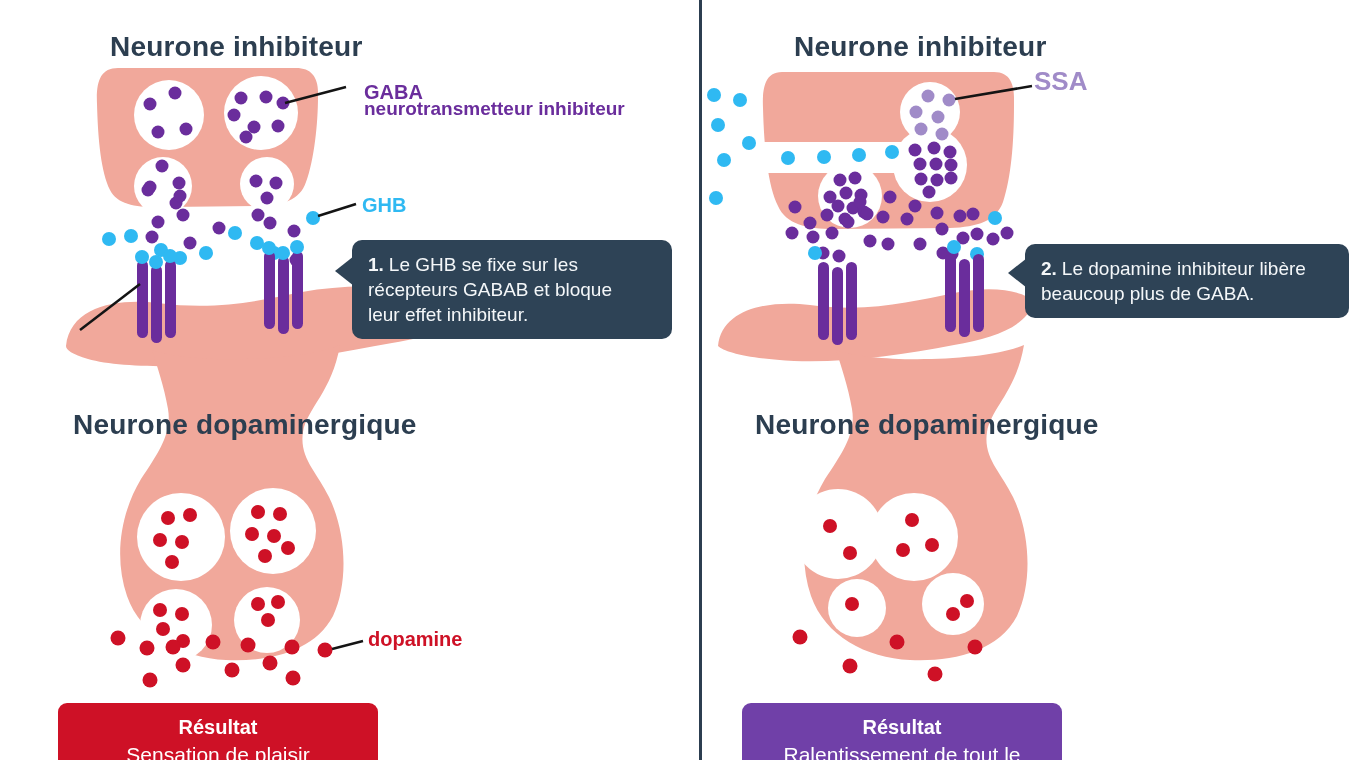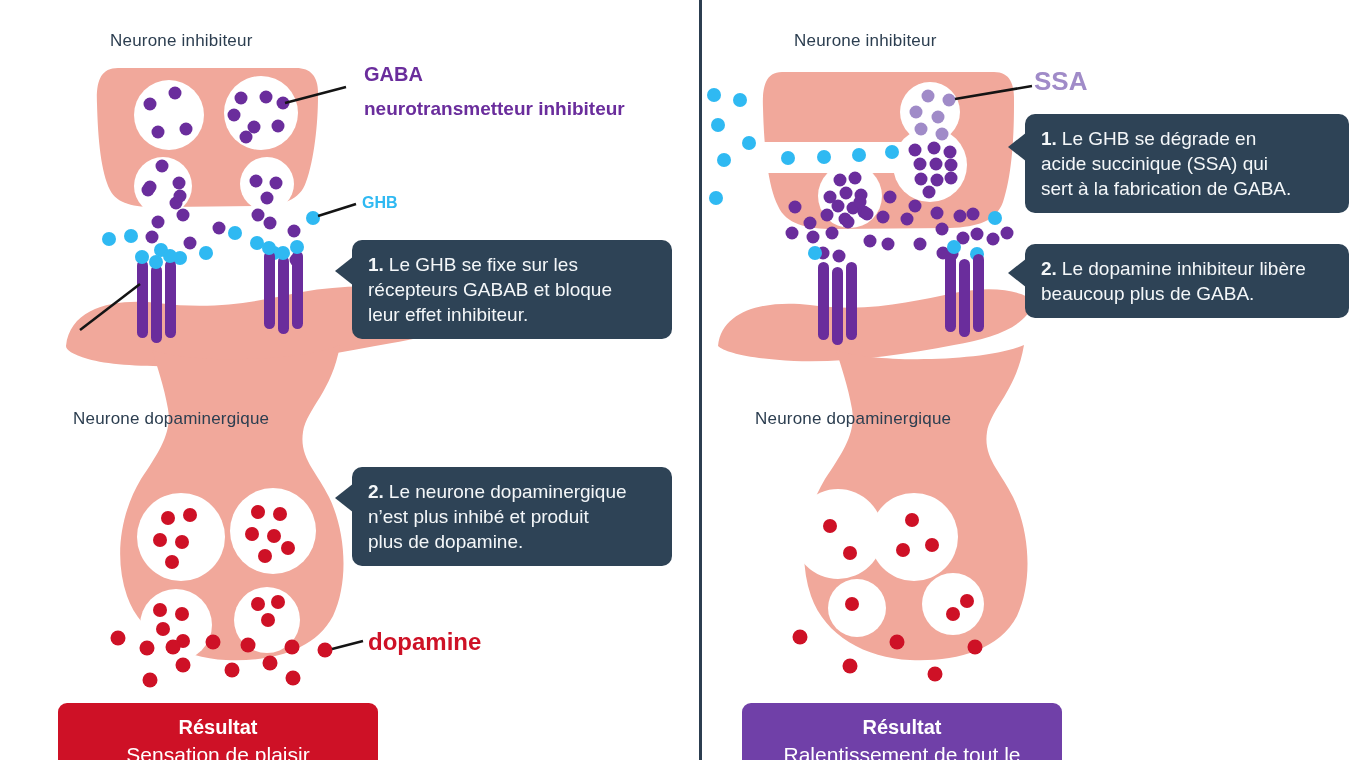--- a/index.html
+++ b/index.html
@@ -8,29 +8,29 @@
     --ghb_cyan:#2FB9F2; --dopamine_red:#CE1126; --result_red_bg:#CE1126;
     --result_purple_bg:#7040A8; --pointer_black:#141414; --divider_navy:#2C3E50;
     --page_bg:#FFFFFF;
   }
   *{margin:0;padding:0;box-sizing:border-box;}
   html,body{width:1351px;height:760px;overflow:hidden;background:var(--page_bg);
     font-family:"Liberation Sans", sans-serif;}
   #stage{position:relative;width:1351px;height:760px;overflow:hidden;background:var(--page_bg);}
   svg{position:absolute;top:0;left:0;display:block;}
 
-  .panel-title{position:absolute;font-size:17px;font-weight:normal;color:var(--title_navy);
+  .panel-title{position:absolute;font-size:28px;font-weight:bold;color:var(--title_navy);
     letter-spacing:.2px;white-space:nowrap;}
 
   .tag-label{position:absolute;font-weight:bold;white-space:nowrap;}
   .gaba-label{color:var(--gaba_purple);font-size:20px;}
   .gaba-sub{color:var(--gaba_purple);font-size:19px;font-weight:bold;}
-  .ghb-label{color:var(--ghb_cyan);font-size:16px;}
+  .ghb-label{color:var(--ghb_cyan);font-size:20px;}
   .ssa-label{color:var(--ssa_lavender);font-size:26px;}
-  .dopamine-label{color:var(--dopamine_red);font-size:24px;}
+  .dopamine-label{color:var(--dopamine_red);font-size:20px;}
   .receptor-label{position:absolute;color:var(--gaba_purple);font-weight:bold;font-size:19px;
     line-height:25px;text-align:center;width:110px;}
 
   .callout{position:absolute;background:var(--callout_bg);color:var(--callout_text);
     border-radius:10px;padding:12px 16px;font-size:19px;line-height:25px;}
   .callout .body{white-space:pre-line;}
   .callout b{margin-right:5px;}
   .tail{position:absolute;left:-17px;width:19px;height:30px;background:var(--callout_bg);
     clip-path:polygon(100% 0, 0 50%, 100% 100%);}
 
@@ -302,59 +302,47 @@
     </g>
     <g style="stroke:var(--pointer_black)" stroke-width="2.5">
       <line x1="253" y1="99" x2="330" y2="86"></line>
     </g>
   </svg>
 
   <div class="divider"></div>
 
   <div class="panel-title" style="left:110px;top:31px">Neurone inhibiteur</div>
 
-  <div class="tag-label gaba-label" style="left:364px;top:63px">GABA</div>
+  <div class="tag-label gaba-label" style="left:364px;top:81px">GABA</div>
   <div class="tag-label gaba-sub" style="left:364px;top:98px">neurotransmetteur inhibiteur</div>
 
   <div class="tag-label ghb-label" style="left:362px;top:194px">GHB</div>
 
   <div class="callout" style="left:352px;top:240px;width:320px">
     <span class="tail" style="top:16px"></span>
     <b>1.</b><span class="body">Le GHB se fixe sur les
 récepteurs GABAB et bloque
 leur effet inhibiteur.</span>
   </div>
 
 
   <div class="panel-title" style="left:73px;top:409px">Neurone dopaminergique</div>
 
-  <div class="callout" style="left:352px;top:467px;width:320px">
-    <span class="tail" style="top:16px"></span>
-    <b>2.</b><span class="body">Le neurone dopaminergique
-n’est plus inhibé et produit
-plus de dopamine.</span>
-  </div>
 
   <div class="tag-label dopamine-label" style="left:368px;top:628px">dopamine</div>
 
   <div class="result-box result-red" style="left:58px;top:703px">
     <div class="rtitle">Résultat</div>
     <div class="rsub">Sensation de plaisir</div>
   </div>
 
   <div class="panel-title" style="left:794px;top:31px">Neurone inhibiteur</div>
 
   <div class="tag-label ssa-label" style="left:1034px;top:66px">SSA</div>
 
-  <div class="callout" style="left:1025px;top:114px;width:324px">
-    <span class="tail" style="top:18px"></span>
-    <b>1.</b><span class="body">Le GHB se dégrade en
-acide succinique (SSA) qui
-sert à la fabrication de GABA.</span>
-  </div>
 
   <div class="callout" style="left:1025px;top:244px;width:324px">
     <span class="tail" style="top:14px"></span>
     <b>2.</b><span class="body">Le dopamine inhibiteur libère
 beaucoup plus de GABA.</span>
   </div>
 
   <div class="panel-title" style="left:755px;top:409px">Neurone dopaminergique</div>
 
 

